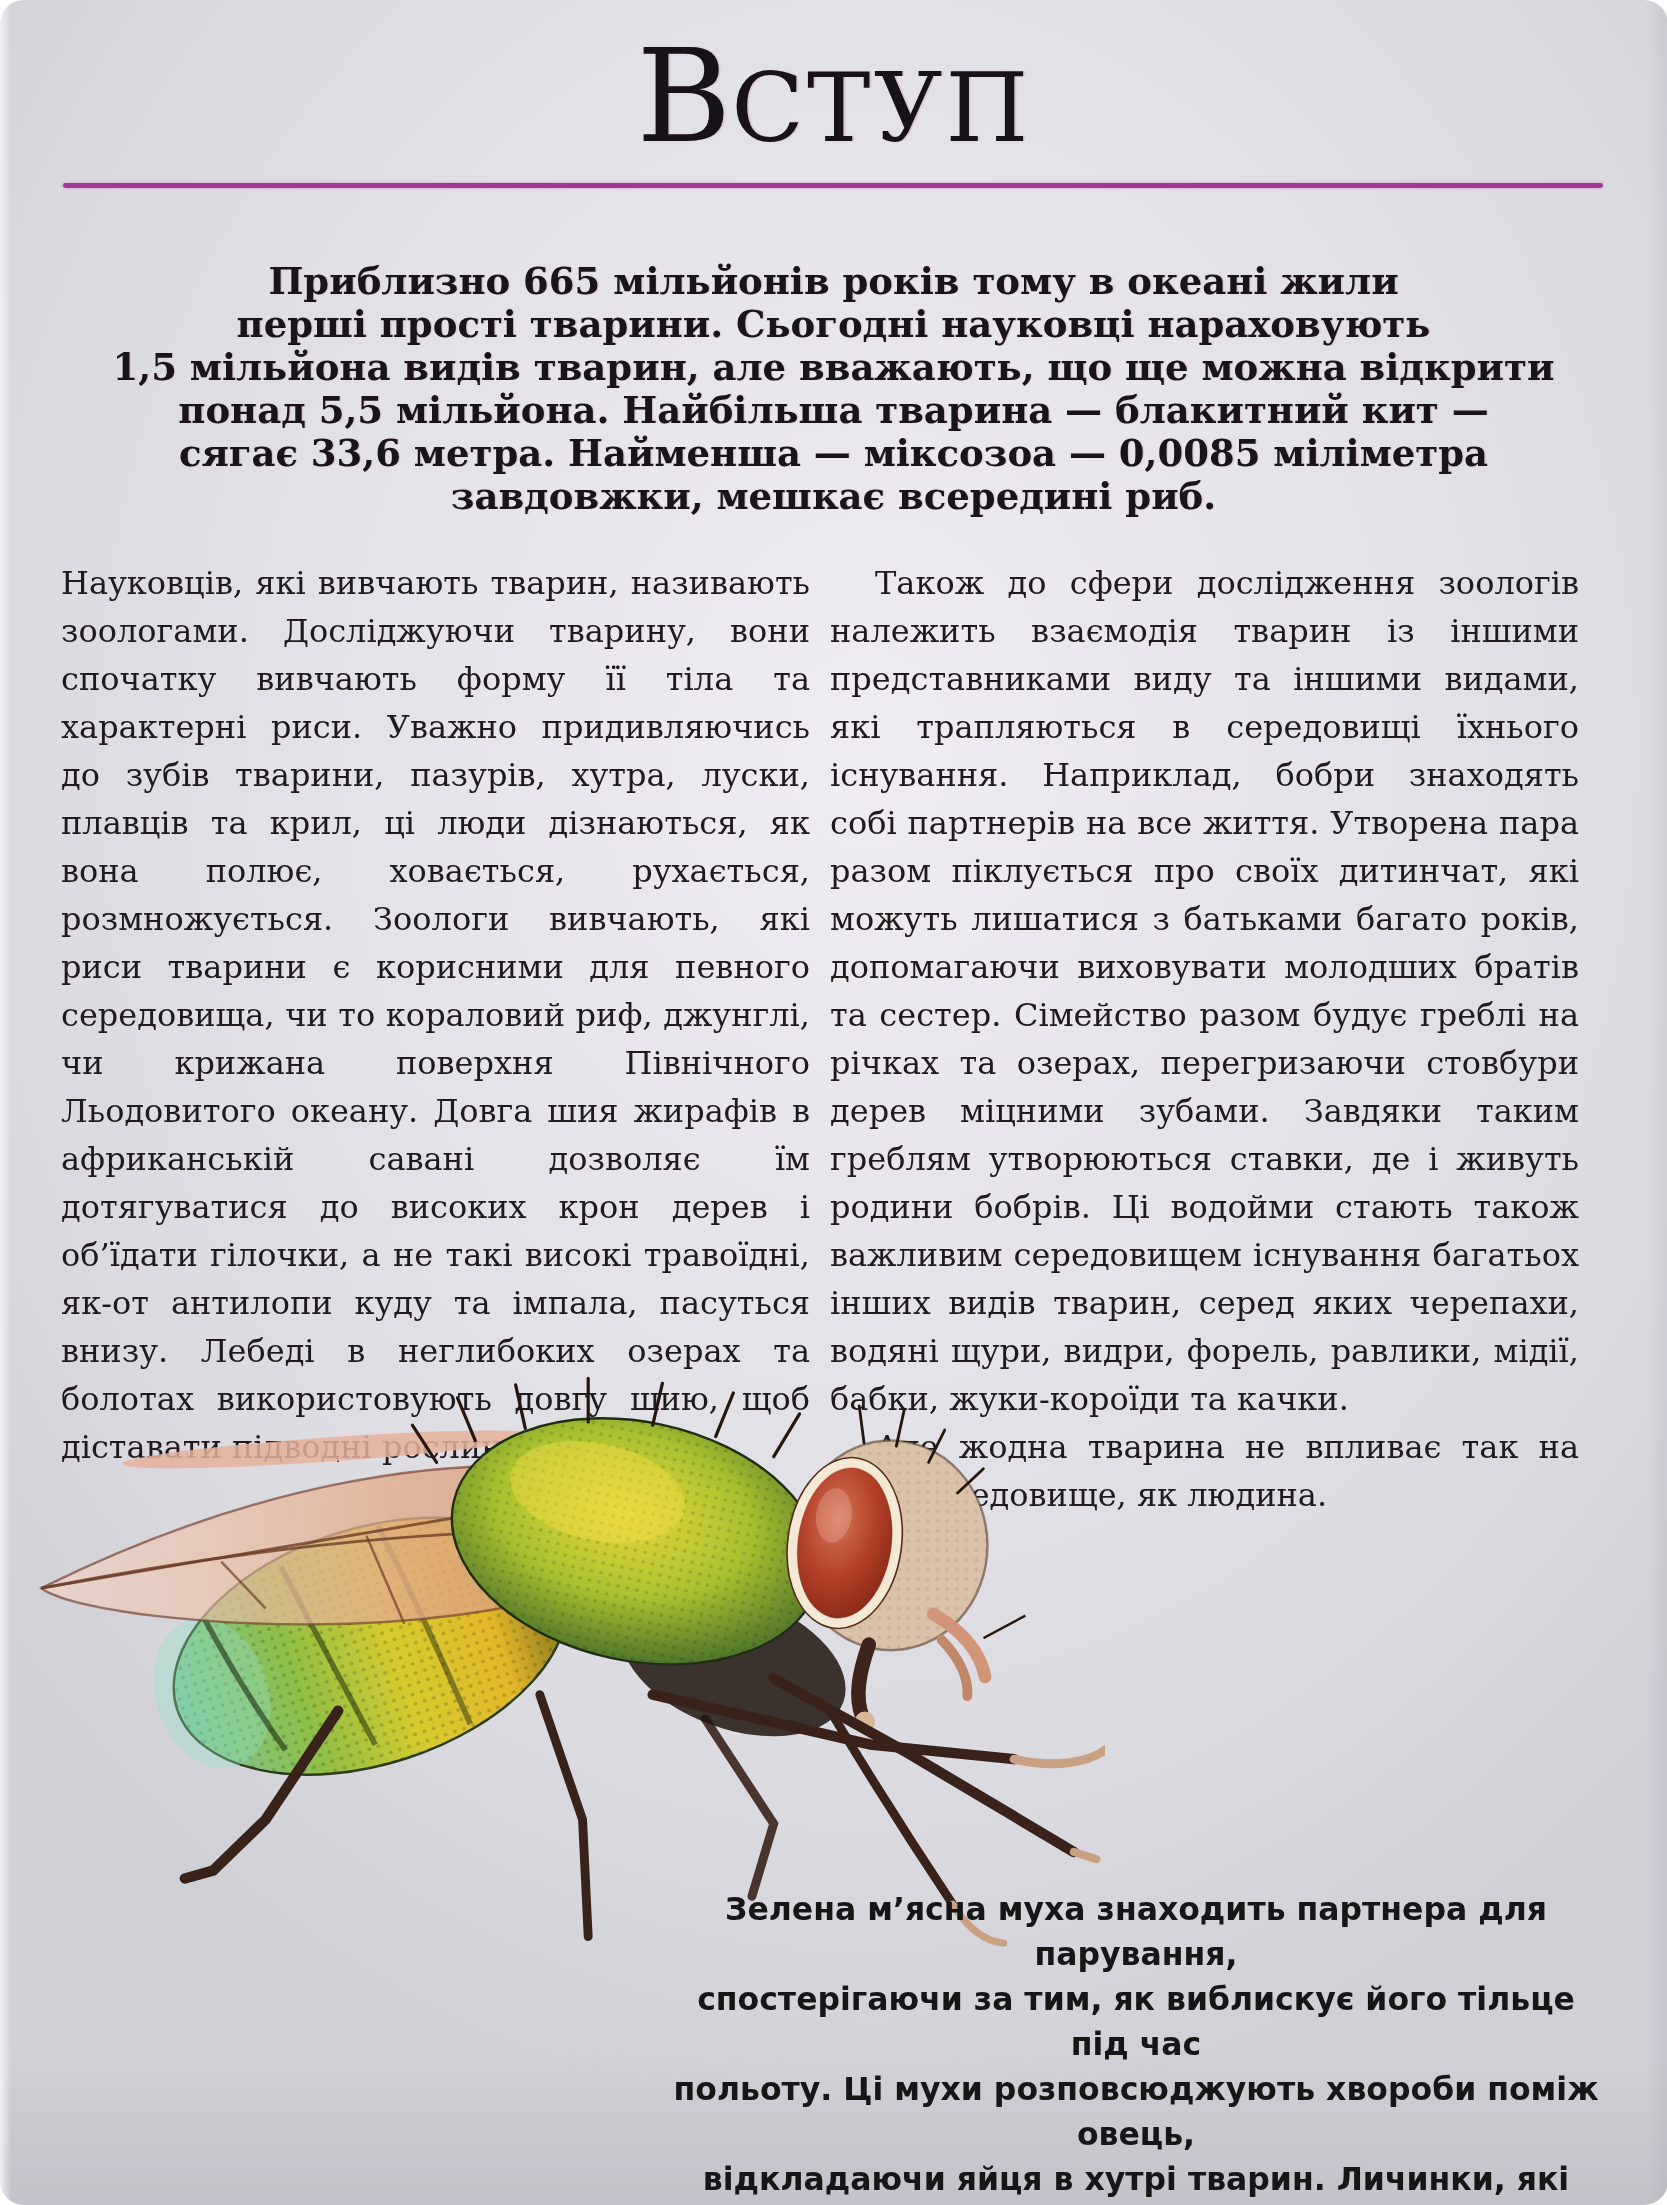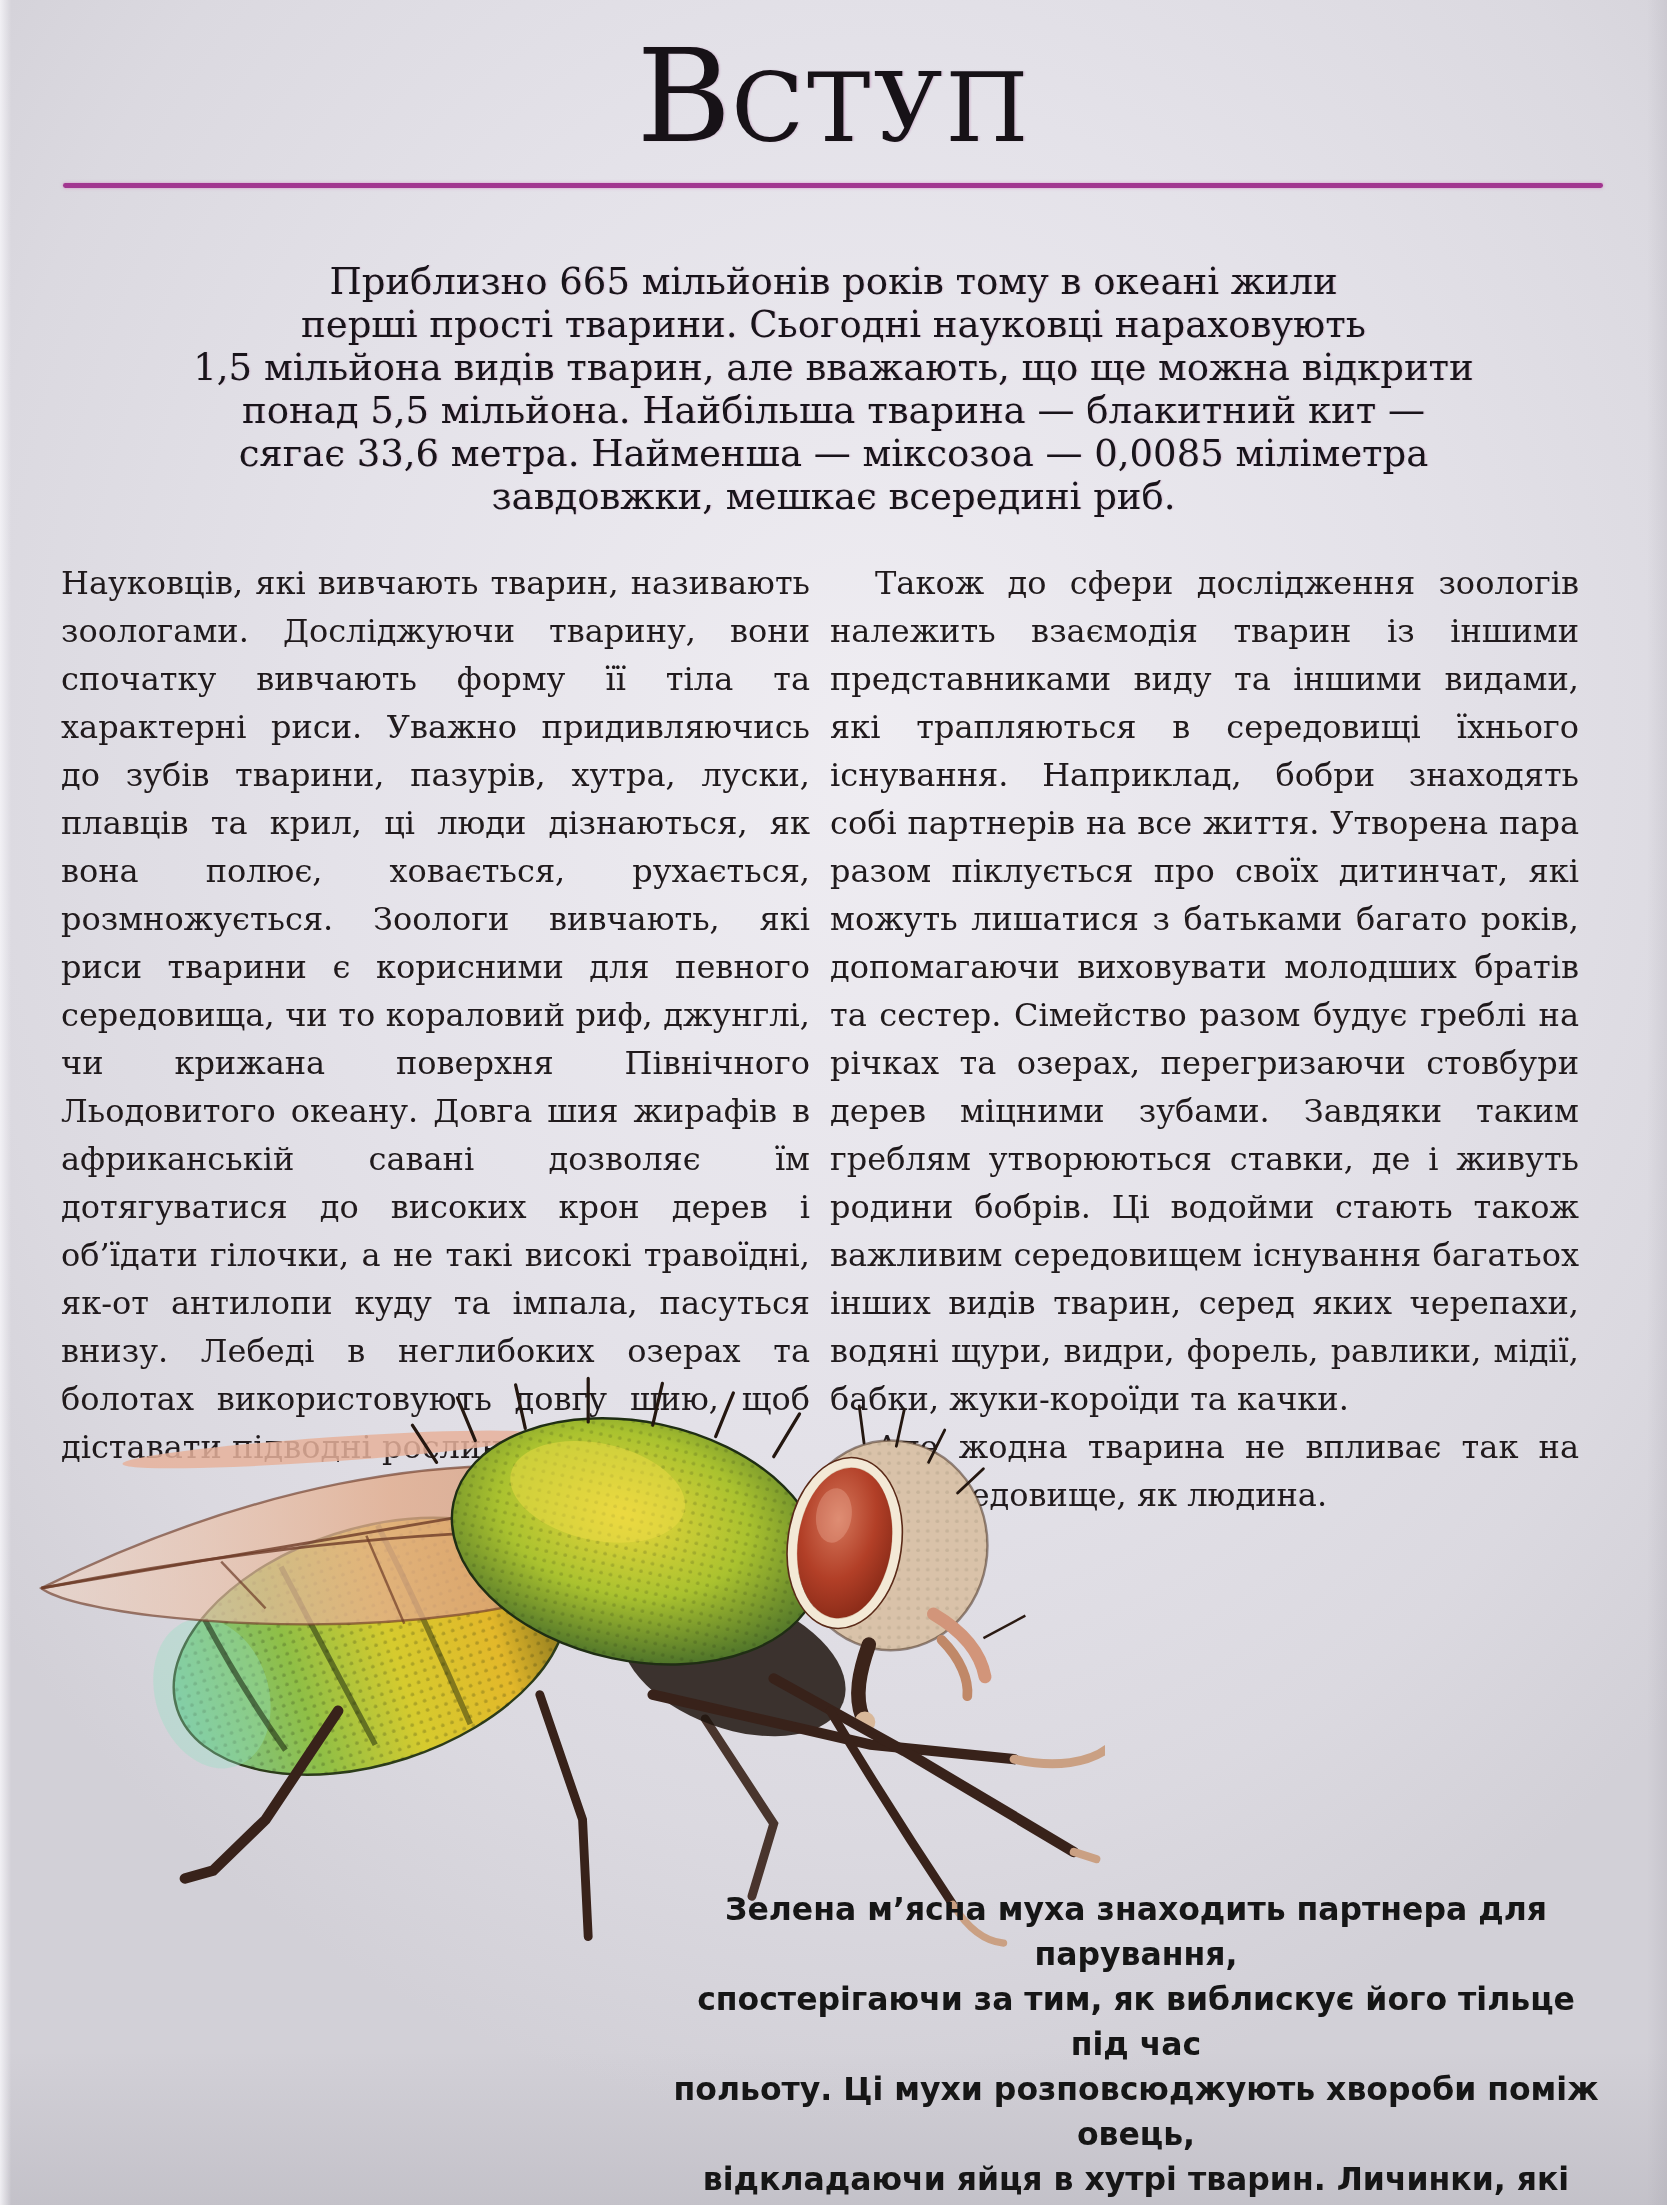--- a/index.html
+++ b/index.html
@@ -4,37 +4,37 @@
 <style>
   html,body{margin:0;padding:0;}
   body{width:1668px;height:2205px;overflow:hidden;
        font-family:"DejaVu Serif", serif;}
   .page{position:relative;width:1668px;height:2205px;
         background:
           linear-gradient(90deg, rgba(244,243,247,.9) 0px, rgba(244,243,247,0) 11.3px),
           linear-gradient(270deg, rgba(130,126,138,.14) 0px, rgba(130,126,138,0) 21px),
           linear-gradient(180deg, rgba(120,118,128,0) 93%, rgba(120,118,128,.16) 100%),
           radial-gradient(ellipse 1130px 1372px at 52% 34%, #efedf2 0%, #e4e2e9 48%, #dbd9e0 80%, #d2d0d7 100%);
-        color:#1c1719;}
+        color:#1c1719;border-radius:24px;}
 
   
   .title-block{position:absolute;top:32px;left:0;width:100%;
                text-align:center;line-height:1;white-space:nowrap;
                color:#171217;
                text-shadow:1.6px 0 1.6px rgba(150,40,120,.18);}
   .title-initial{font-size:129px;}
   .title-rest{font-size:95px;text-transform:uppercase;letter-spacing:3.2px;}
 
   .divider{position:absolute;top:183px;left:63px;width:1540px;height:4.8px;
            border-radius:2.4px;
            box-shadow:0 0 3.2px rgba(205,90,175,.55);}
 
   
   .intro{position:absolute;top:260px;left:83px;width:1501px;
-         font-weight:normal;font-size:37px;line-height:43px;
+         font-weight:bold;font-size:37px;line-height:43px;
          text-align:center;white-space:pre-line;
          color:#18141a;
          text-shadow:1.2px 0 1.2px rgba(160,35,120,.15);}
 
   
   .col{position:absolute;top:559px;font-size:32px;line-height:48px;
        text-align:justify;color:#201a1c;}
   .col p{margin:0;}
   .col-left{left:61px;width:749px;}
   .col-right{left:830px;width:749px;}

